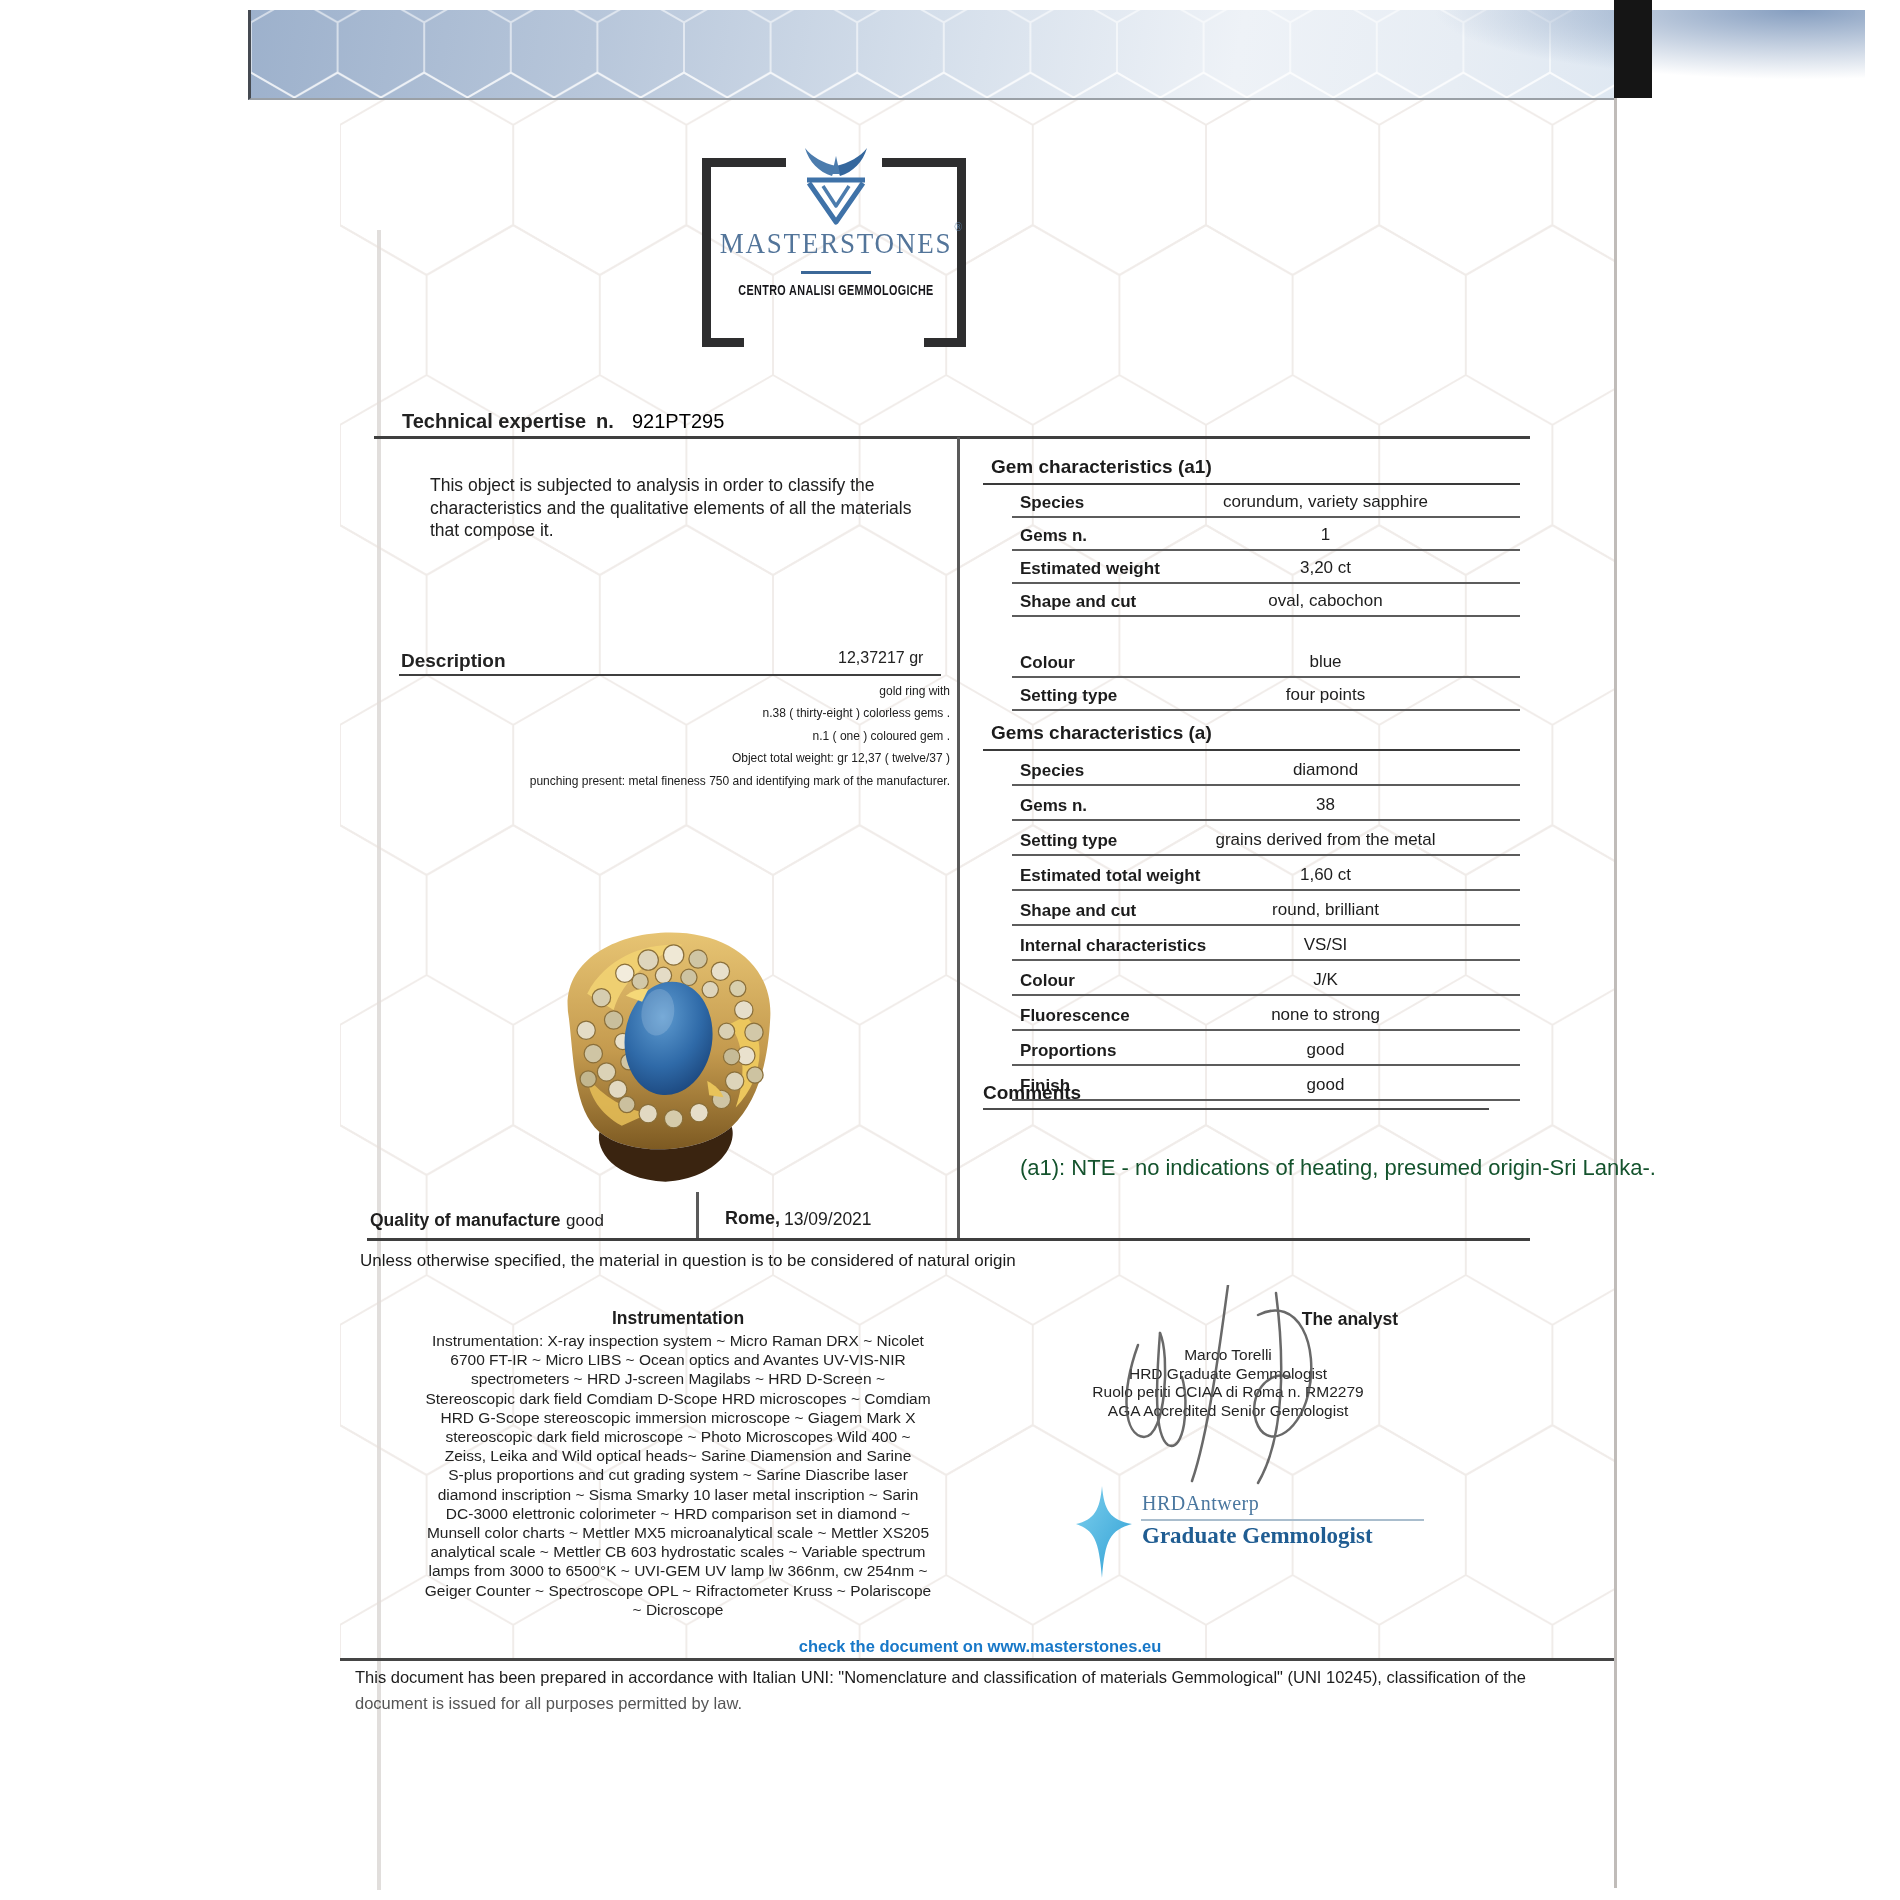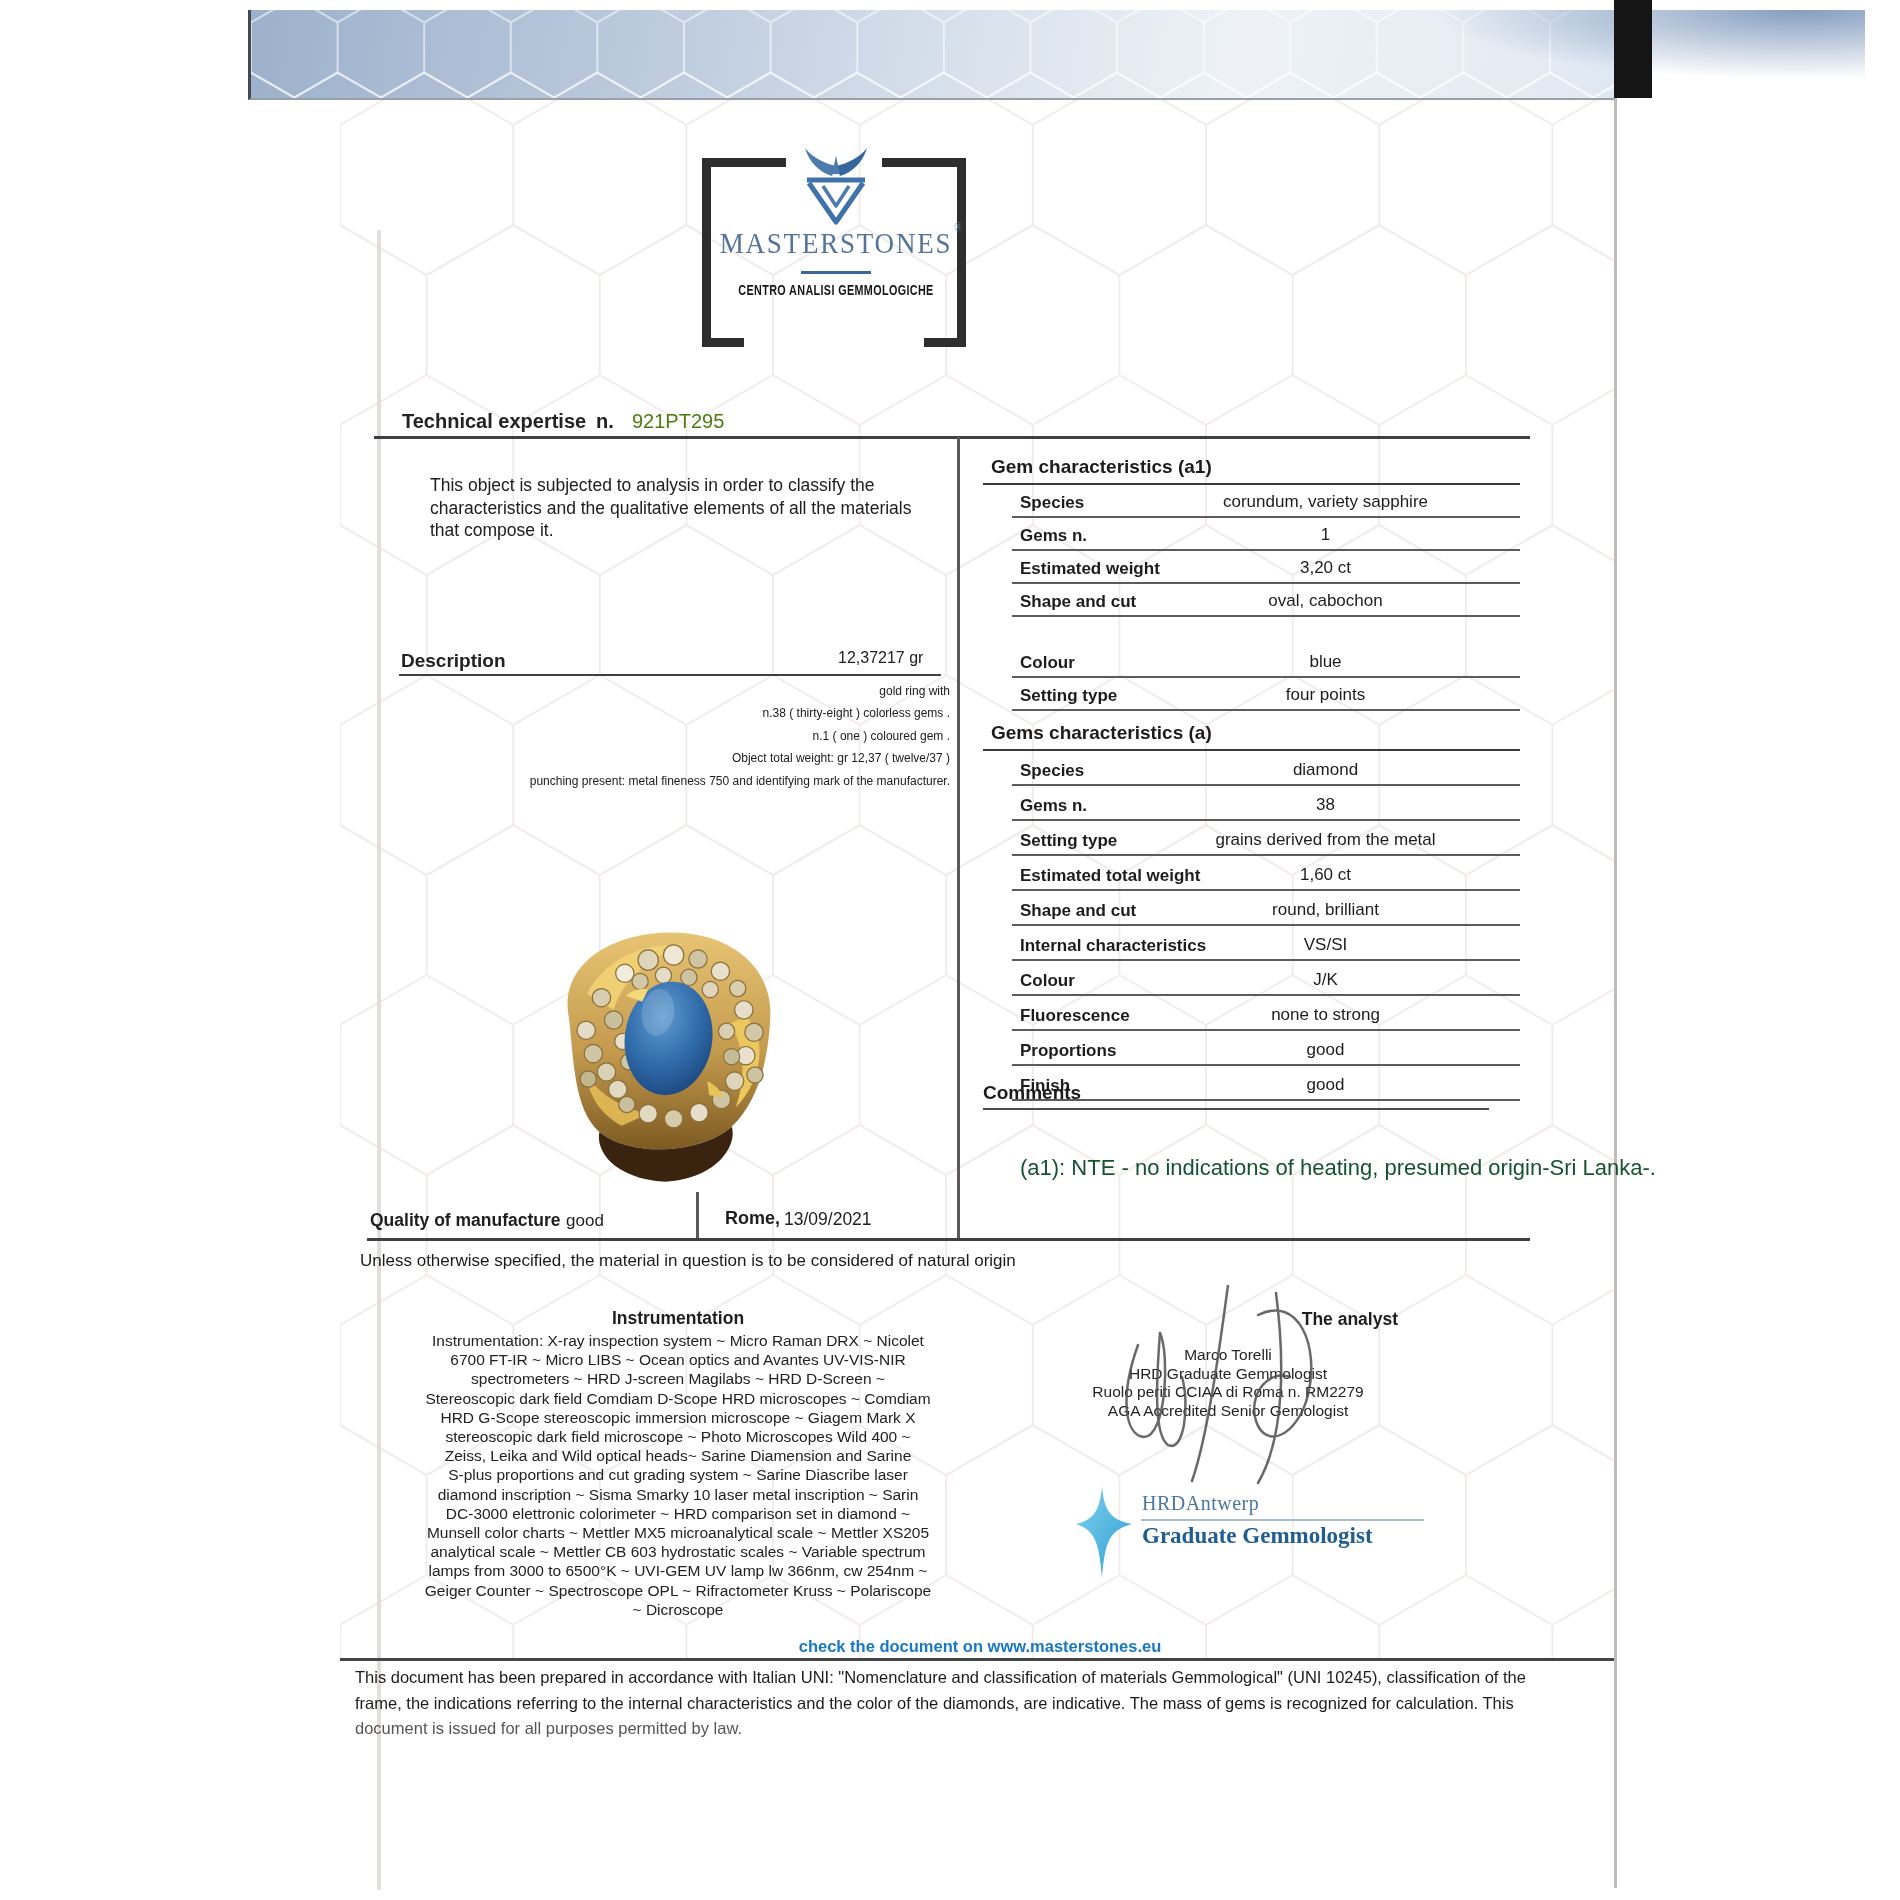--- a/index.html
+++ b/index.html
@@ -27,21 +27,21 @@
     font-family:"Liberation Serif", serif;font-size:30px;letter-spacing:2px;color:#53759a;
     transform:scaleX(.9);}
   .brand-reg{position:absolute;font-size:12px;color:#53759a;top:-6px;margin-left:2px;letter-spacing:0;}
   .brand-underline{left:801px;top:271px;width:70px;height:3px;background:#3c6898;}
   .brand-tagline{left:636px;top:281px;width:400px;text-align:center;
     font-size:15px;font-weight:bold;color:#16161a;transform:scaleX(.72);letter-spacing:.5px;}
 
   
   .tech-title{left:402px;top:410px;font-size:20px;font-weight:bold;color:#222;}
   .tech-n{left:596px;top:410px;font-size:20px;font-weight:bold;color:#222;}
-  .tech-number{left:632px;top:410px;font-size:20px;color:#4d7c0f;}
+  .tech-number{left:632px;top:410px;font-size:20px;color:#000000;}
   .hline{background:#3f3f3f;height:2px;}
   .vline{background:#5a5a5a;width:2px;}
   .intro{left:430px;top:474px;width:500px;font-size:17.5px;line-height:22.6px;color:#202020;}
   .desc-title{left:401px;top:650px;font-size:19px;font-weight:bold;color:#222;}
   .desc-gram{left:838px;top:649px;font-size:16px;color:#222;}
   .desc-body{left:434px;top:680px;width:516px;font-size:12px;line-height:22.4px;color:#202020;text-align:right;}
 
   
   .gtable{width:537px;}
   .gtable .ghead{font-size:19px;font-weight:bold;color:#1c1c1c;padding:0 0 5px 8px;border-bottom:2.5px solid #3a3a3a;}
@@ -347,15 +347,14 @@
   </svg>
   <div class="abs hrd-name">HRDAntwerp</div>
   <div class="abs hrd-underline"></div>
   <div class="abs hrd-subtitle">Graduate Gemmologist</div>
 </div>
 
 <div class="abs check-link">check the document on www.masterstones.eu</div>
 <div class="abs hline" style="left:340px;top:1658px;width:1274px;height:2.5px;background:#454545;"></div>
 <div class="abs legal">
   <div>This document has been prepared in accordance with Italian UNI: "Nomenclature and classification of materials Gemmological" (UNI 10245), classification of the</div>
-  <div>frame, the indications referring to the internal characteristics and the color of the diamonds, are indicative. The mass of gems is recognized for calculation. This</div>
   <div>document is issued for all purposes permitted by law.</div>
 </div>
 
 </body></html>

